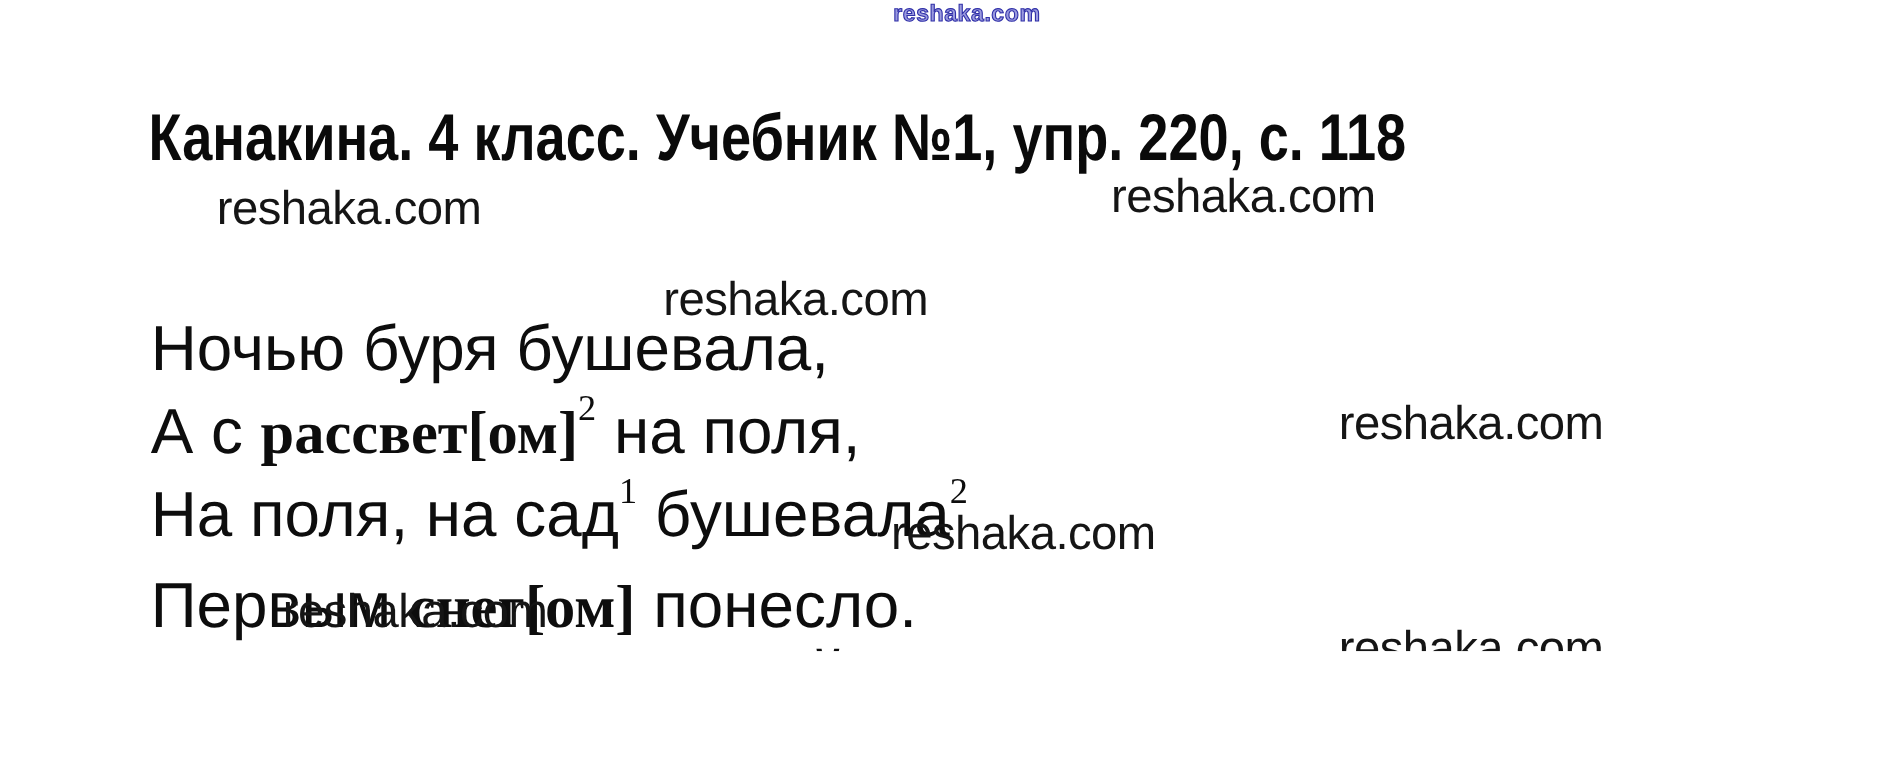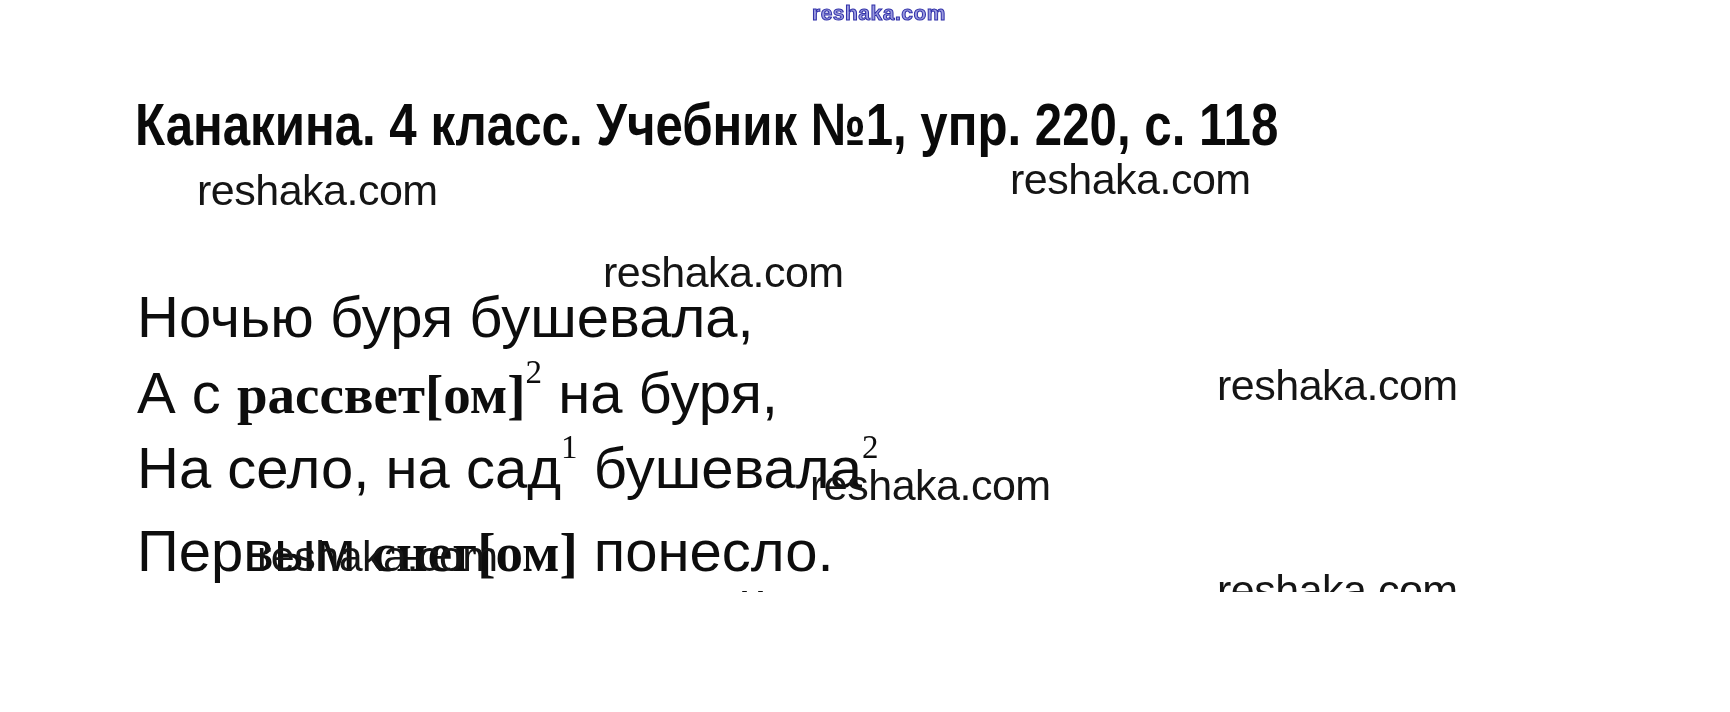--- a/index.html
+++ b/index.html
@@ -105,27 +105,27 @@
   <div class="abs wm wm-b">reshaka.com</div>
 
 
   <div class="abs wm wm-c">reshaka.com</div>
 
   <div class="abs poem-line pl-1">
     <span>Ночью буря бушевала,</span>
   </div>
 
   <div class="abs poem-line pl-2">
-    <span>А с </span><span class="serif-bold">рассвет[ом]</span><span class="sup">2</span><span> на буря,</span>
+    <span>А с </span><span class="serif-bold">рассвет[ом]</span><span class="sup">2</span><span> на поля,</span>
   </div>
 
   <div class="abs wm wm-d">reshaka.com</div>
 
   <div class="abs poem-line pl-3">
-    <span>На село, на сад</span><span class="sup">1</span><span> бушевала</span><span class="sup">2</span>
+    <span>На поля, на сад</span><span class="sup">1</span><span> бушевала</span><span class="sup">2</span>
   </div>
 
   <div class="abs wm wm-e">reshaka.com</div>
 
   <div class="abs poem-line pl-4">
     <span>Первым </span><span class="serif-bold">снег[ом]</span><span> понесло.</span>
   </div>
 
   <div class="abs wm wm-f">reshaka.com</div>
 

